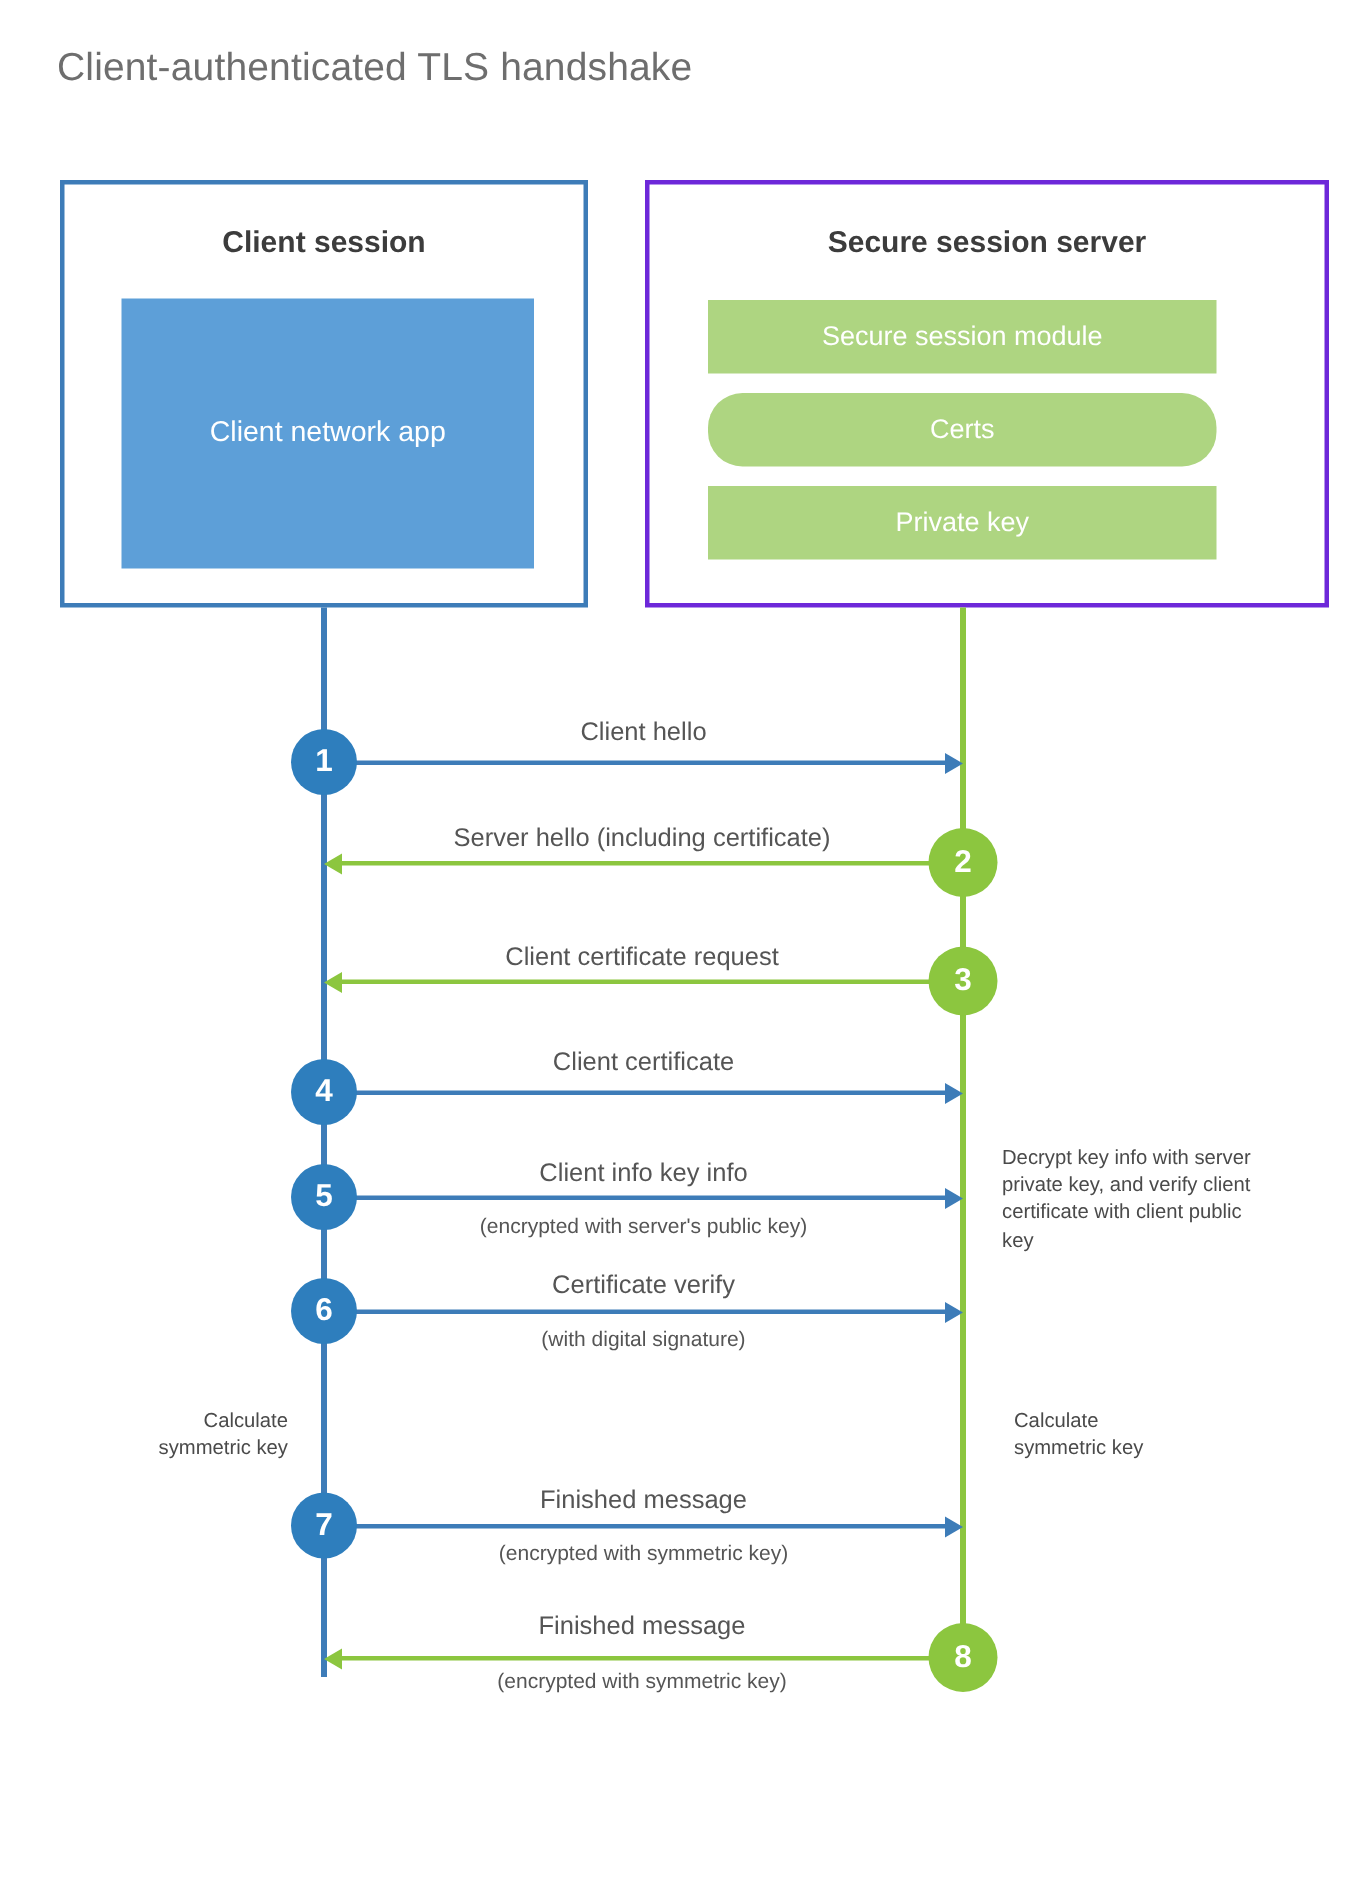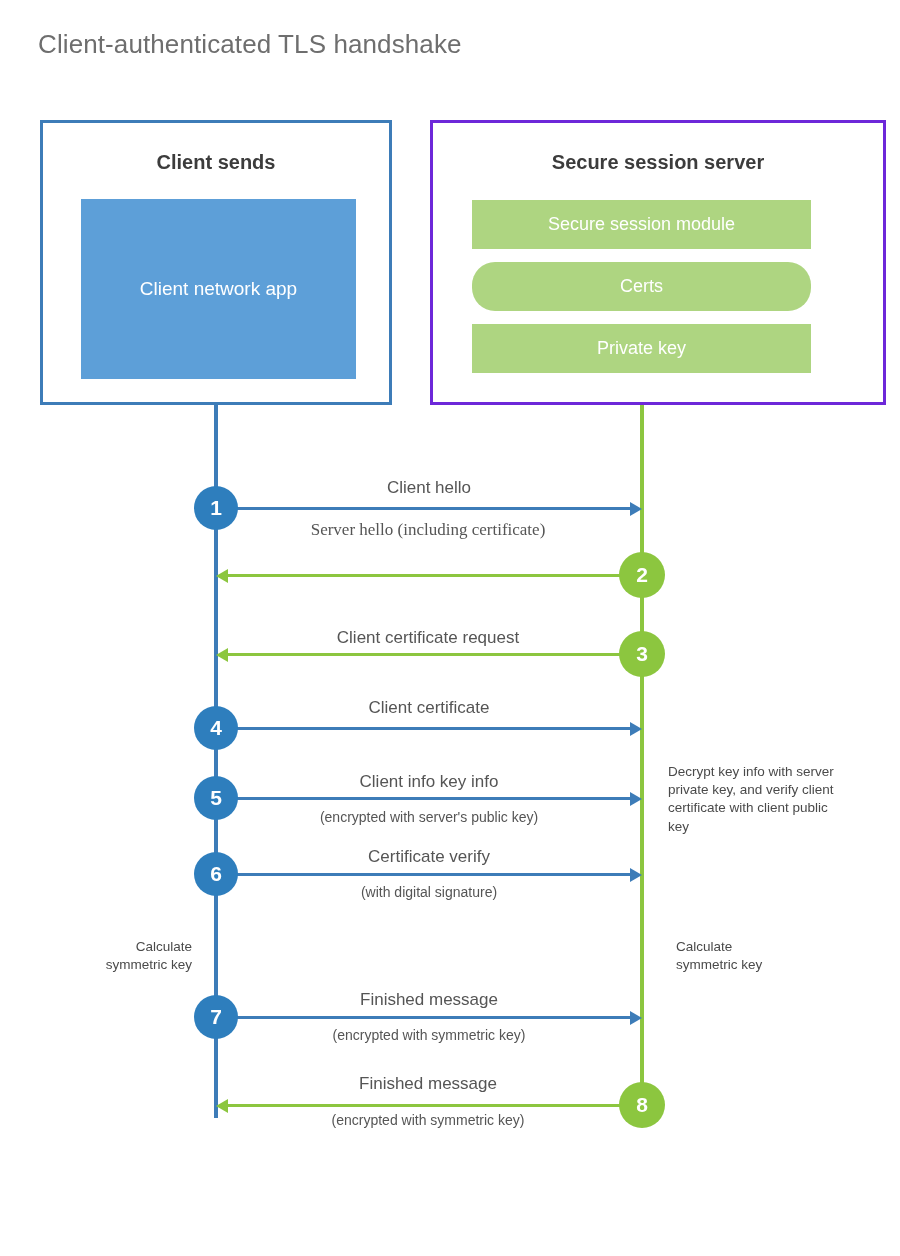--- a/index.html
+++ b/index.html
@@ -177,40 +177,40 @@
   }
   .note.right { text-align: left; }
   .note.left  { text-align: right; }
 </style>
 </head>
 <body>
 
 <div class="page-title">Client-authenticated TLS handshake</div>
 
 <div class="node-box client">
-  <div class="node-title">Client sends</div>
+  <div class="node-title">Client session</div>
   <div class="client-app">Client network app</div>
 </div>
 
 <div class="node-box server">
   <div class="node-title">Secure session server</div>
   <div class="server-bar b0">Secure session module</div>
   <div class="server-bar b1">Certs</div>
   <div class="server-bar b2">Private key</div>
 </div>
 
 <div class="lifeline client"></div>
 <div class="lifeline server"></div>
 
 <div class="msg-label" style="left:216px; top:478px; width:426px;">Client hello</div>
 <div class="msg-line blue" style="left:216px; top:507px; width:414px;"></div>
 <div class="arrow-head right-blue" style="left:630px; top:501.5px;"></div>
 <div class="step-circle blue" style="left:194px; top:486px;">1</div>
 
-<div class="msg-label" style="left:216px; top:520px; width:424px;font-family:Liberation Serif, serif;">Server hello (including certificate)</div>
+<div class="msg-label" style="left:216px; top:549px; width:424px;">Server hello (including certificate)</div>
 <div class="msg-line green" style="left:228px; top:574px; width:414px;"></div>
 <div class="arrow-head left-green" style="left:216px; top:568.5px;"></div>
 <div class="step-circle green" style="left:619px; top:552px;">2</div>
 
 <div class="msg-label" style="left:216px; top:628px; width:424px;">Client certificate request</div>
 <div class="msg-line green" style="left:228px; top:653px; width:414px;"></div>
 <div class="arrow-head left-green" style="left:216px; top:647.5px;"></div>
 <div class="step-circle green" style="left:619px; top:631px;">3</div>
 
 <div class="msg-label" style="left:216px; top:698px; width:426px;">Client certificate</div>

